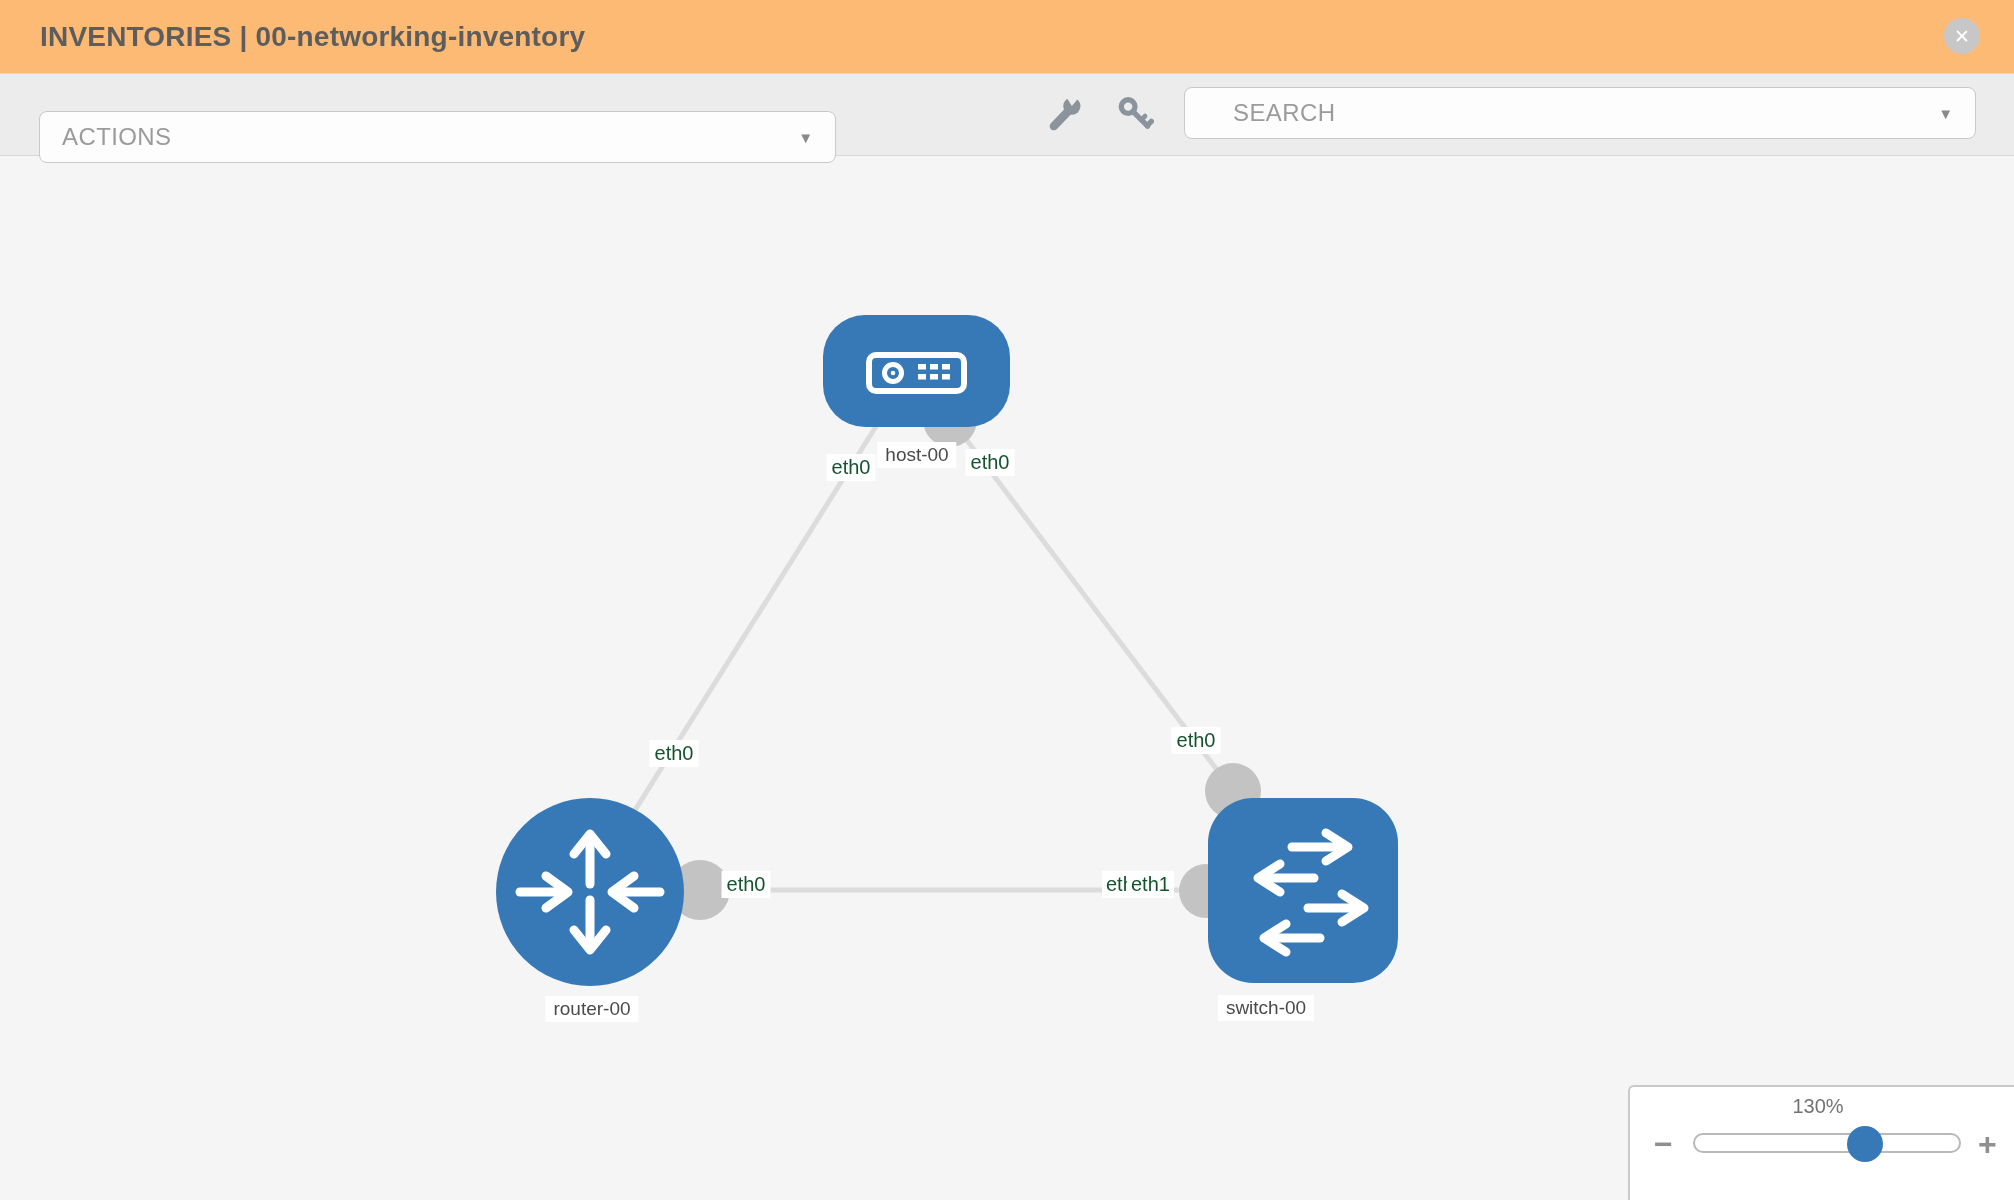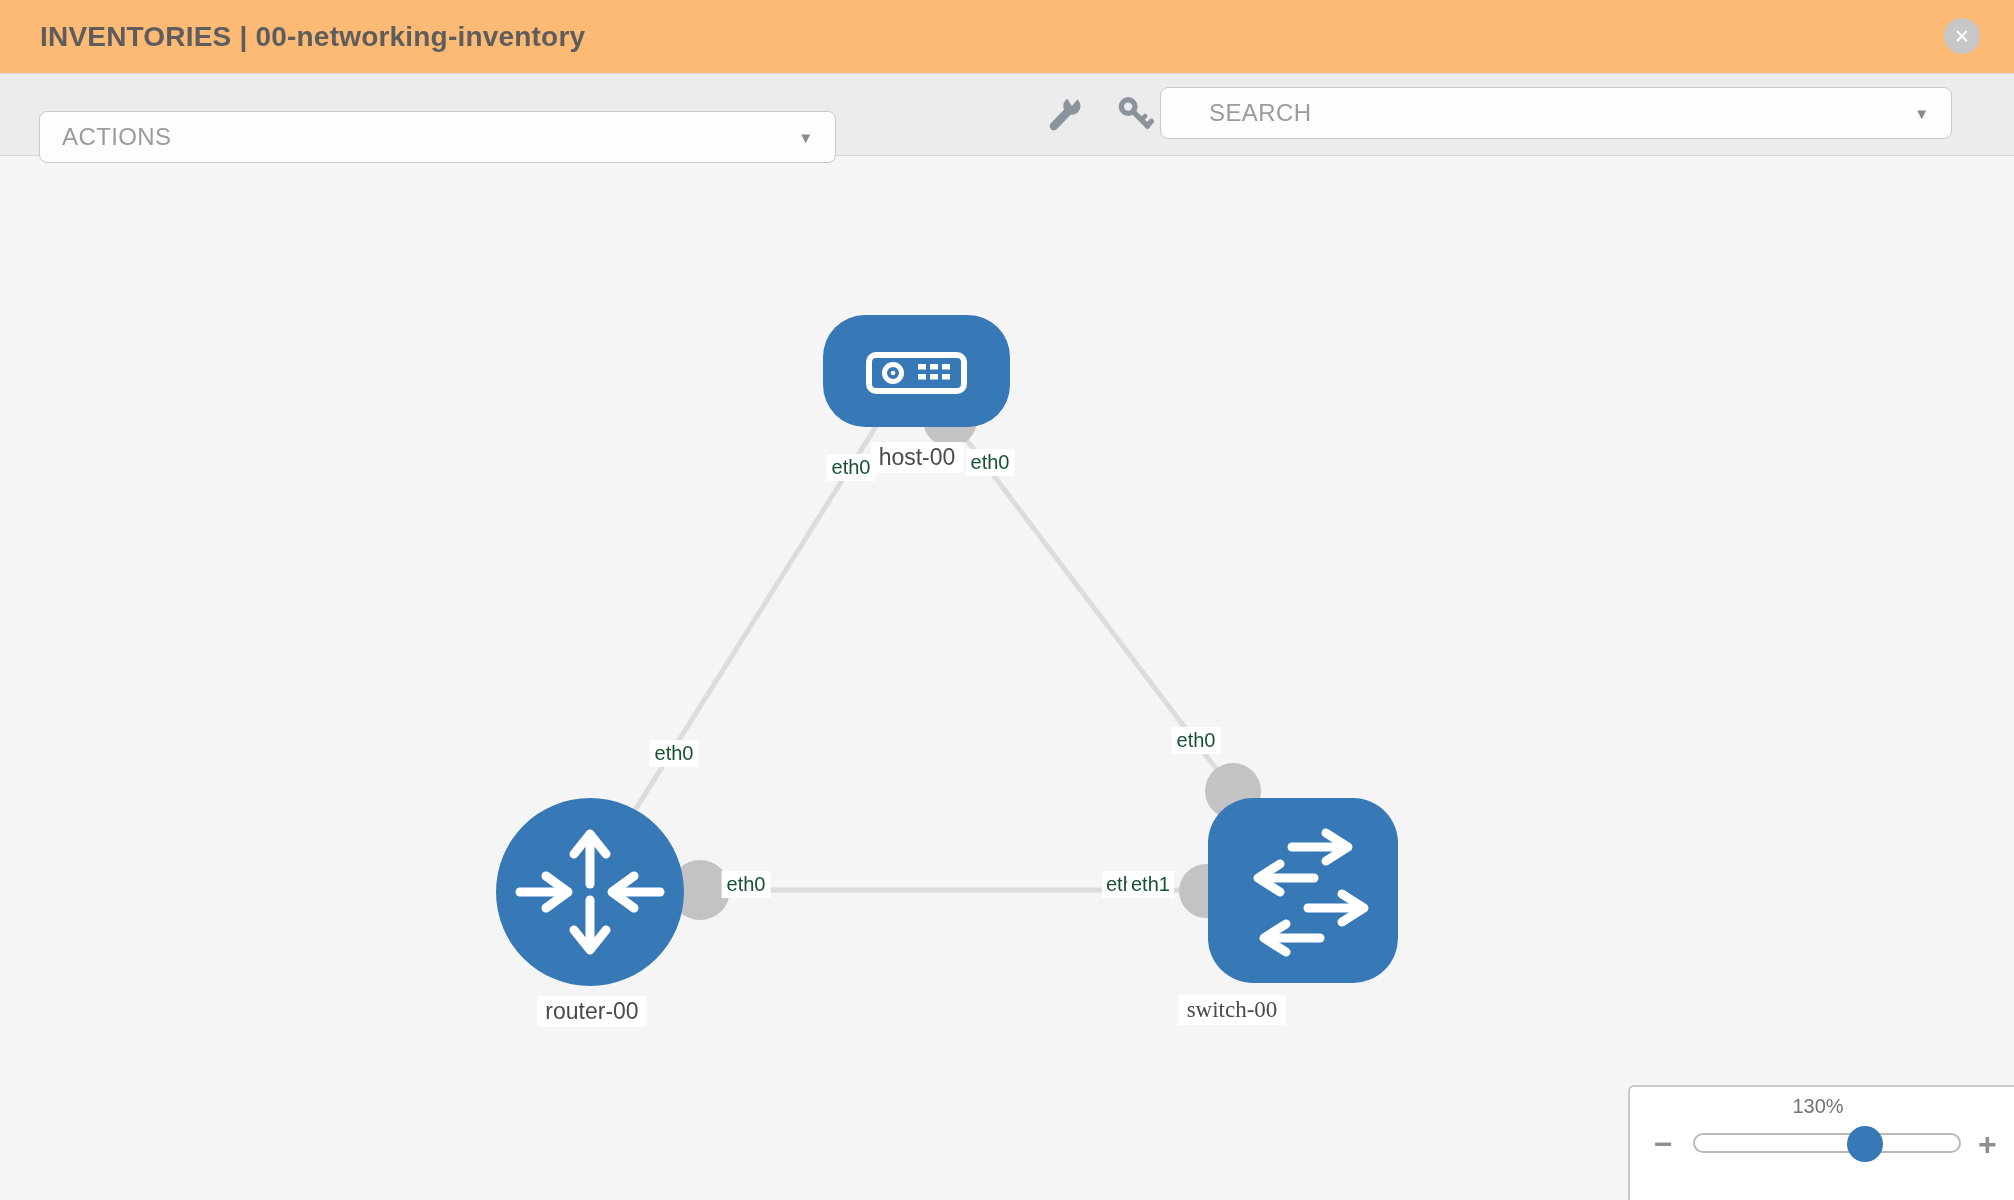--- a/index.html
+++ b/index.html
@@ -29,35 +29,35 @@
   }
   .dropdown{
     position:absolute;top:13px;height:52px;box-sizing:border-box;
     background:#fdfdfd;border:1px solid #c9c9c9;border-radius:8px;
     display:flex;align-items:center;justify-content:space-between;
     padding:0 22px;cursor:pointer;
   }
   .dropdown .dd-label{color:#9b9b9b;font-size:24px;letter-spacing:.4px;}
   .dropdown .caret{color:#8a8a8a;font-size:15px;}
   .dd-actions{left:39px;width:797px;margin-top:24px;}
-  .dd-search{left:1160px;width:792px;padding-left:48px;}
+  .dd-search{left:1184px;width:792px;padding-left:48px;}
   .tool-icon{position:absolute;top:21px;width:38px;height:38px;cursor:pointer;}
   .tool-wrench{left:1046px;}
   .tool-key{left:1116px;}
   
   .topo-svg{position:absolute;top:0;left:0;z-index:1;}
   .link{stroke:#dcdcdc;stroke-width:5;}
   .iface{fill:#c3c3c3;}
   .node{fill:#3779b7;}
   .node-stroke-icon{fill:none;stroke:#ffffff;stroke-linecap:round;stroke-linejoin:round;}
   
   .node-label,.iface-label{
     position:absolute;z-index:2;background:#ffffff;color:#4a4a4a;white-space:nowrap;
   }
-  .node-label{font-size:23px;padding:2px 8px;transform:translateX(-50%);}
+  .node-label{font-size:19px;padding:2px 8px;transform:translateX(-50%);}
   .iface-label{font-size:20px;padding:2px 5px;color:#14532d;transform:translateX(-50%);}
   .iface-label.overlap-group{transform:none;display:flex;padding:0;background:transparent;}
   .overlap-group span{background:#ffffff;padding:2px 4px;}
   .overlap-group .clip{
     display:inline-block;width:24px;overflow:hidden;white-space:nowrap;
     margin-right:-3px;padding-right:0;
   }
   
   .zoom-panel{
     position:absolute;left:1628px;top:1085px;width:386px;height:115px;box-sizing:border-box;
@@ -168,21 +168,21 @@
       <path d="M1308 908 H1354"></path>
       <path d="M1342 894 L1364 908 L1342 922"></path>
       <path d="M1320 938 H1274"></path>
       <path d="M1286 924 L1264 938 L1286 952"></path>
     </g>
   </g>
 </svg>
 
 <div class="node-label" style="left:917px;top:442px;">host-00</div>
 <div class="node-label" style="left:592px;top:996px;text-align:center;">router-00</div>
-<div class="node-label" style="left:1232px;top:995px;font-family:Liberation Serif, serif;">switch-00</div>
+<div class="node-label" style="left:1266px;top:995px;">switch-00</div>
 
 <div class="iface-label" style="left:851px;top:454px;">eth0</div>
 <div class="iface-label" style="left:674px;top:740px;">eth0</div>
 <div class="iface-label" style="left:990px;top:449px;">eth0</div>
 <div class="iface-label" style="left:1196px;top:727px;">eth0</div>
 <div class="iface-label" style="left:746px;top:871px;">eth0</div>
 <div class="iface-label overlap-group" style="left:1102px;top:871px;">
   <span class="clip">eth0</span>
     <span>eth1</span>
 </div>

